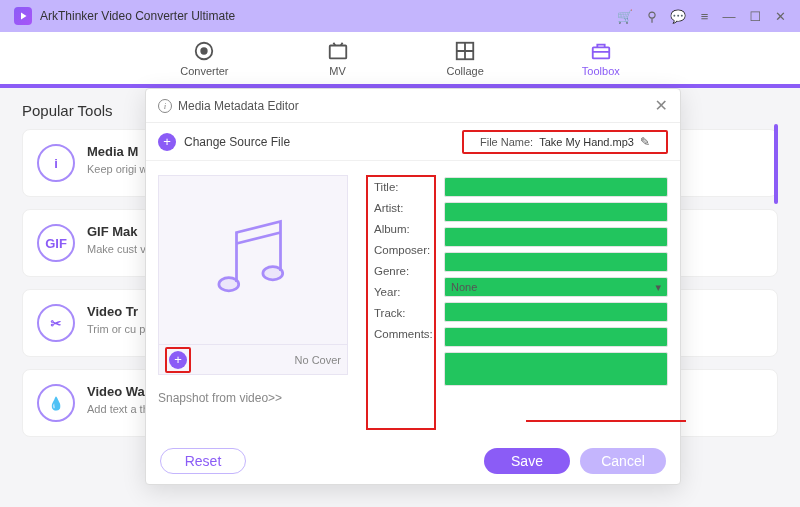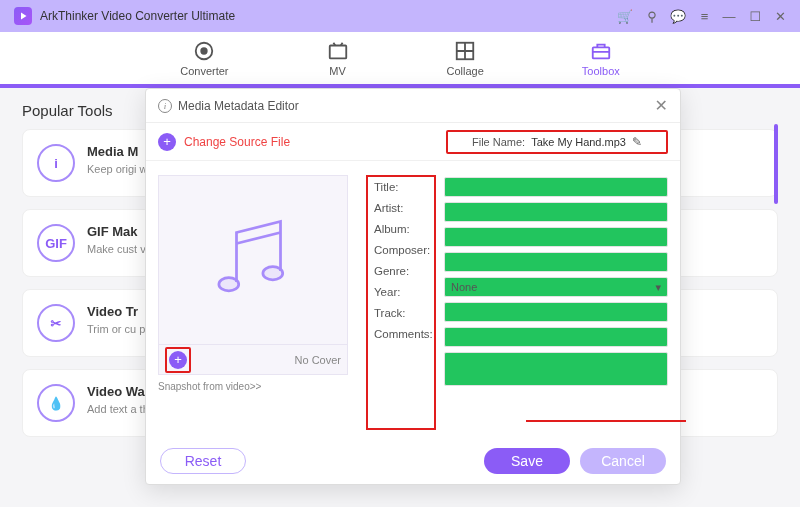--- a/index.html
+++ b/index.html
@@ -26,33 +26,33 @@
 .tool-desc{font-size:11px;color:#888;line-height:1.4}
 .accent-bar{position:absolute;right:22px;top:36px;width:4px;height:80px;background:#8b5cf6;border-radius:2px}
 .modal{position:absolute;left:145px;top:88px;width:536px;height:397px;background:#fff;border:1px solid #ddd;border-radius:4px;box-shadow:0 6px 24px rgba(0,0,0,0.12);display:flex;flex-direction:column}
 .modal-header{height:34px;display:flex;align-items:center;justify-content:space-between;padding:0 12px;border-bottom:1px solid #eee}
 .modal-header-left{display:flex;align-items:center;gap:6px}
 .info-icon{width:14px;height:14px;border:1.5px solid #888;border-radius:50%;display:flex;align-items:center;justify-content:center;font-size:9px;color:#888;font-style:italic;font-family:serif}
 .modal-title{font-size:12px;color:#555}
 .close-btn{font-size:16px;color:#888;cursor:pointer}
 .modal-toolbar{height:38px;display:flex;align-items:center;padding:0 12px;gap:8px;border-bottom:1px solid #f0f0f0}
 .plus-circle{width:18px;height:18px;background:#8b5cf6;border-radius:50%;display:flex;align-items:center;justify-content:center;color:#fff;font-size:13px;line-height:1}
-.change-src{font-size:12px;color:#ef4444}
-.filename-box{margin-left:auto;display:flex;align-items:center;gap:6px;border:2px solid #e11d1d;padding:3px 24px;border-radius:2px}
+.change-src{font-size:12px;color:#404040}
+.filename-box{margin-left:auto;display:flex;align-items:center;gap:6px;border:2px solid #e11d1d;padding:3px 16px;border-radius:2px}
 .filename-label{font-size:11px;color:#555}
 .filename-val{font-size:11px;color:#333}
 .pencil{font-size:12px;color:#555}
 .modal-body{flex:1;display:flex;padding:14px 12px 8px 12px;gap:18px}
 .cover-area{width:190px;display:flex;flex-direction:column}
 .cover-box{width:190px;height:170px;background:#f7f5fb;border:1px solid #e8e4f2;display:flex;align-items:center;justify-content:center;position:relative}
 .music-notes{color:#a78bfa}
 .add-cover-row{height:30px;background:#f7f5fb;border:1px solid #e8e4f2;border-top:none;display:flex;align-items:center;padding:0 6px;gap:8px}
 .add-cover-btn{border:2px solid #e11d1d;padding:2px;border-radius:2px}
 .no-cover{margin-left:auto;font-size:11px;color:#888}
-.snapshot{font-size:10px;color:#888;margin-top:6px}
+.snapshot{font-size:12px;color:#888;margin-top:16px}
 .form-area{flex:1;display:flex;gap:0}
 .labels-col{width:70px;border:2px solid #e11d1d;padding:4px 6px;display:flex;flex-direction:column;gap:9px}
 .labels-col span{font-size:11.5px;color:#555}
 .inputs-col{flex:1;display:flex;flex-direction:column;gap:5px;padding-left:8px;padding-top:2px}
 .field{height:20px;border:1px solid #e2e2e2;border-radius:2px;font-size:11px;padding:0 6px;display:flex;align-items:center;color:#555;background:#22c55e}
 .field.select{justify-content:space-between}
 .field.tall{height:34px}
 .modal-footer{height:46px;display:flex;align-items:center;padding:0 14px;gap:10px}
 .btn{height:26px;border-radius:13px;font-size:14px;display:flex;align-items:center;justify-content:center;cursor:pointer}
 .btn-reset{width:86px;border:1px solid #c4b5fd;color:#8b5cf6;background:#fff}

